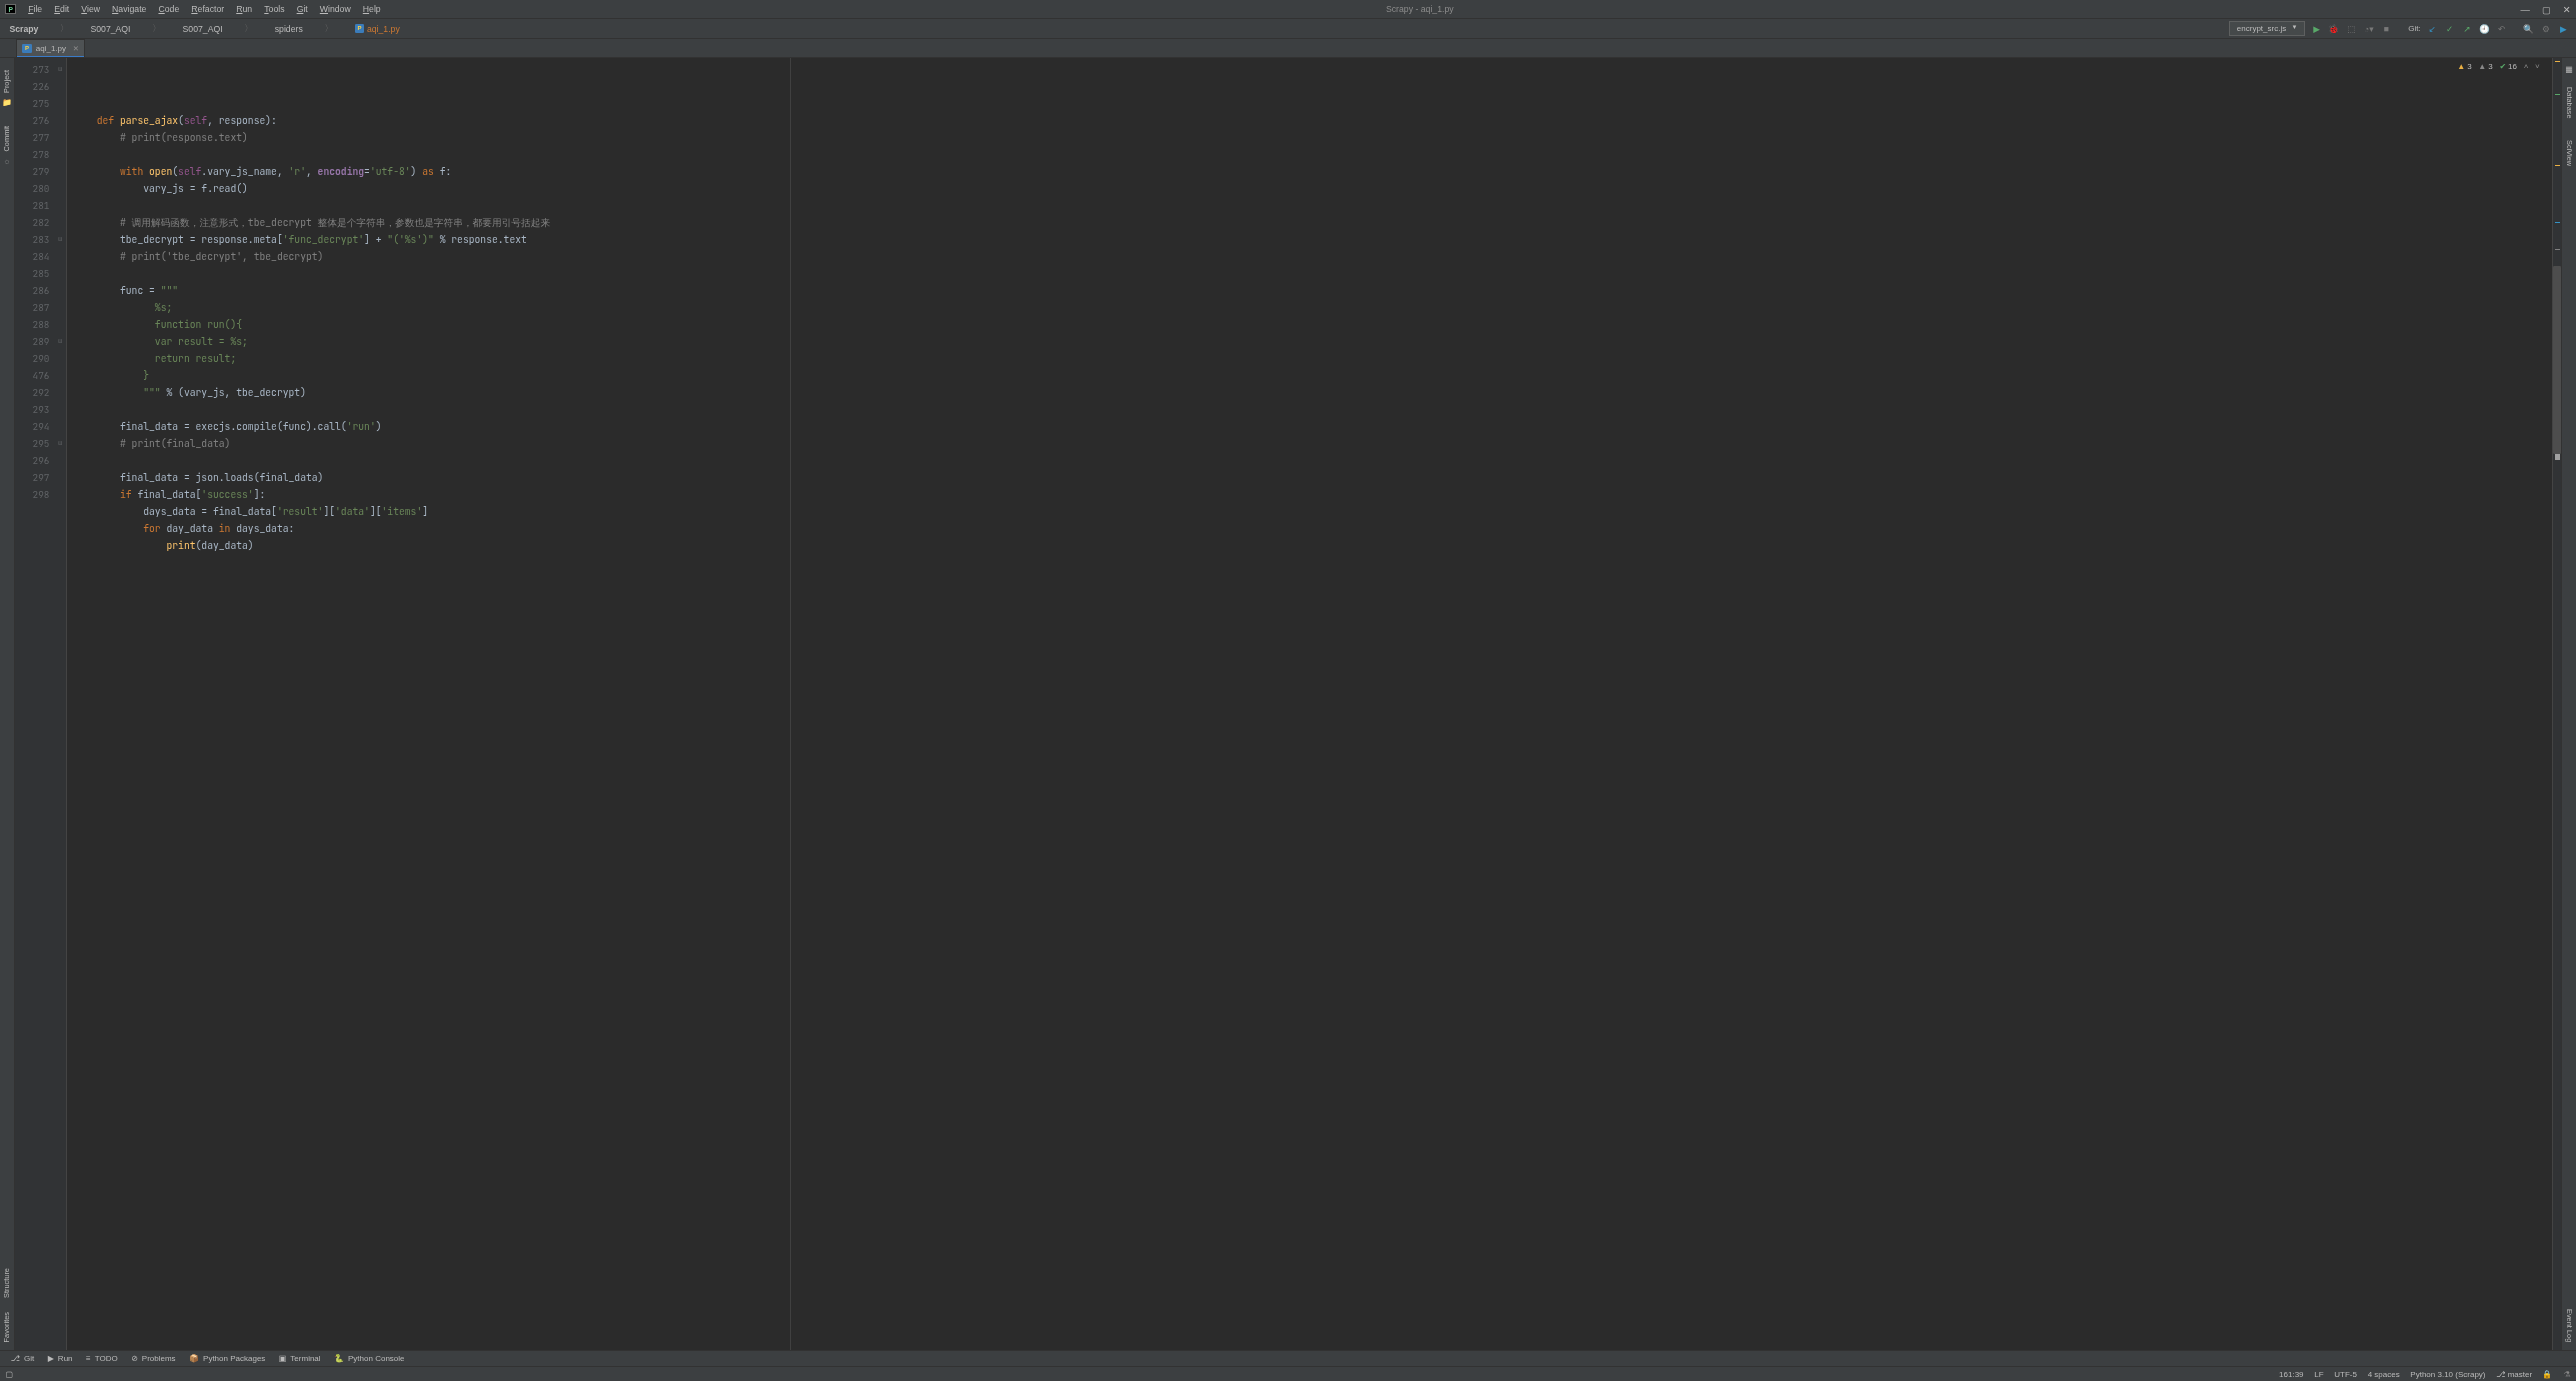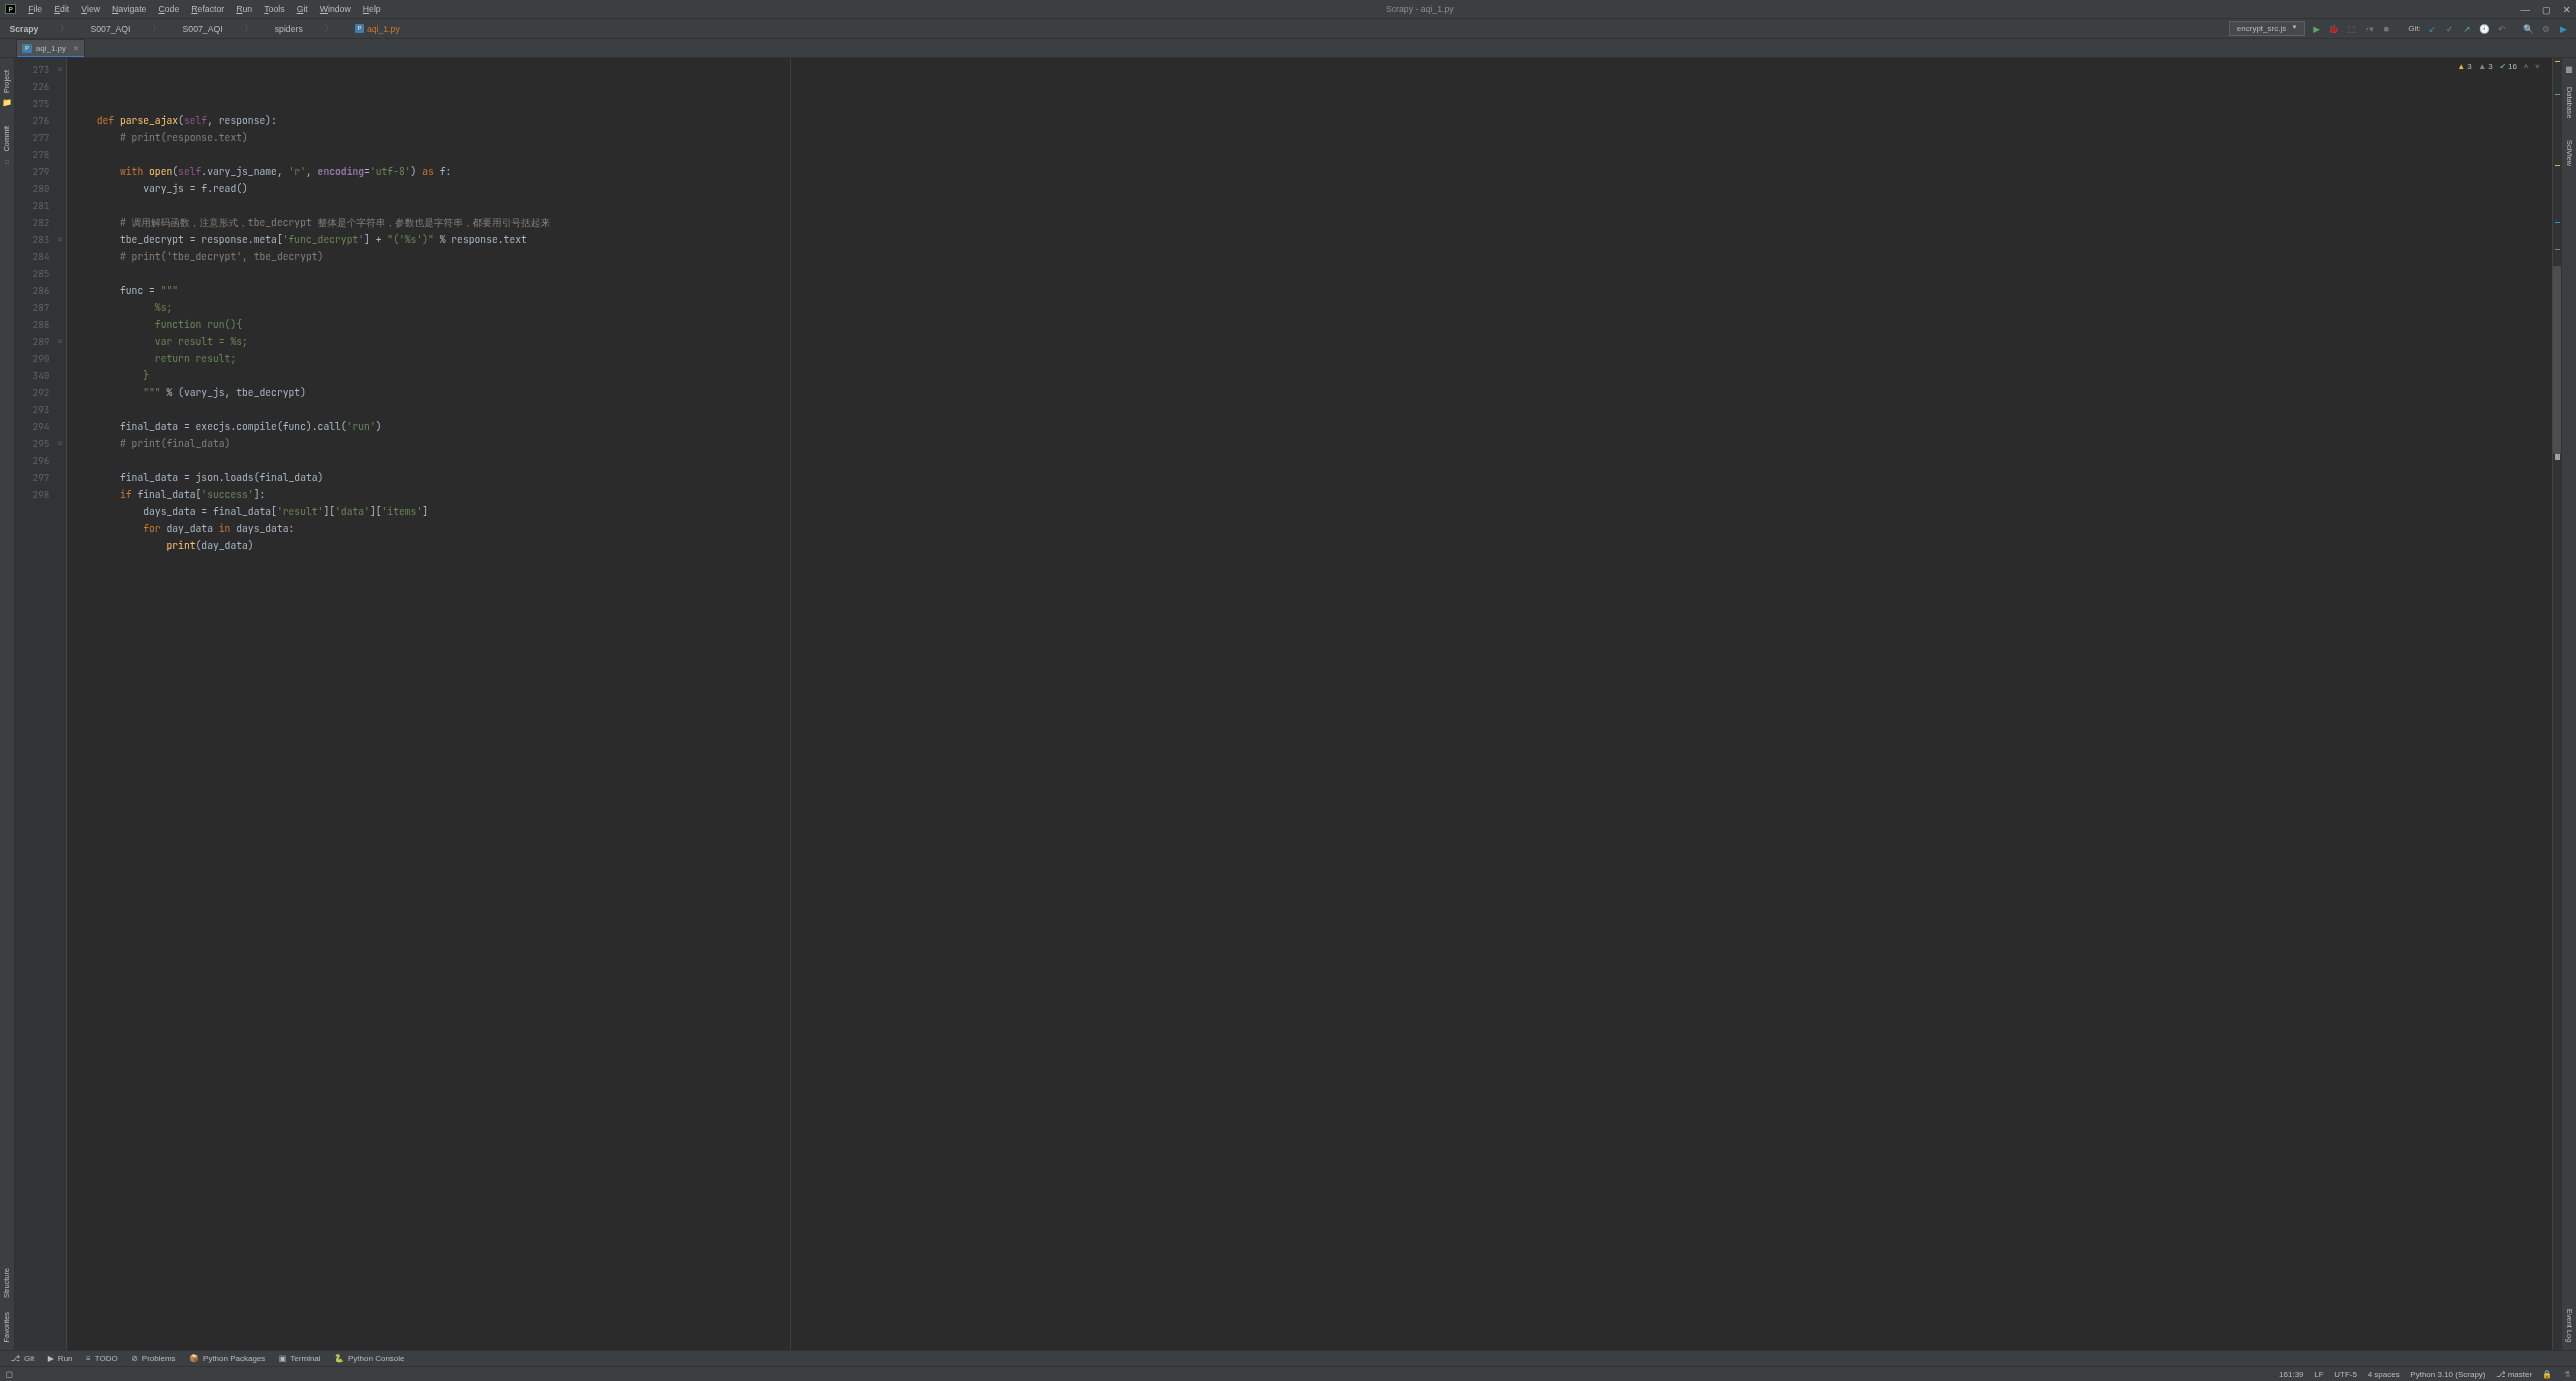--- a/index.html
+++ b/index.html
@@ -327,21 +327,21 @@
           <div>281</div>
           <div>282</div>
           <div>283</div>
           <div>284</div>
           <div>285</div>
           <div>286</div>
           <div>287</div>
           <div>288</div>
           <div>289</div>
           <div>290</div>
-          <div>340</div>
+          <div>476</div>
           <div>292</div>
           <div>293</div>
           <div>294</div>
           <div>295</div>
           <div>296</div>
           <div>297</div>
           <div>298</div>
         </div>
       <div class="fold-gutter" id="foldgutter">
           <div style="height: 17px; text-align: center;">⊟</div>

